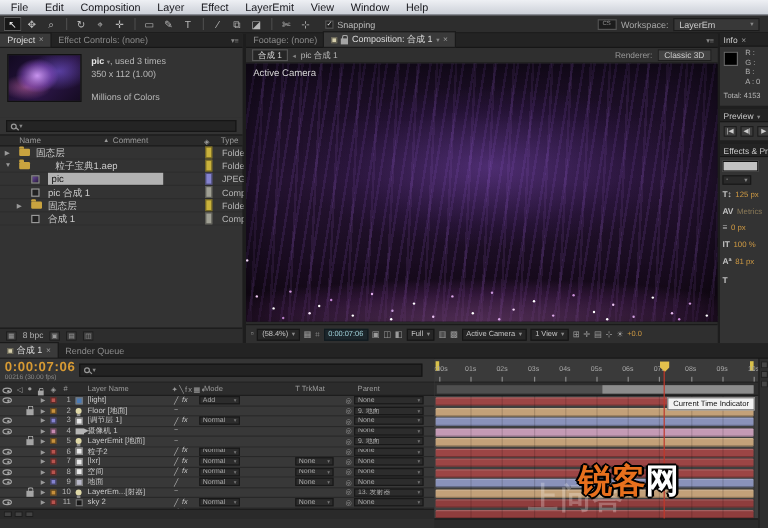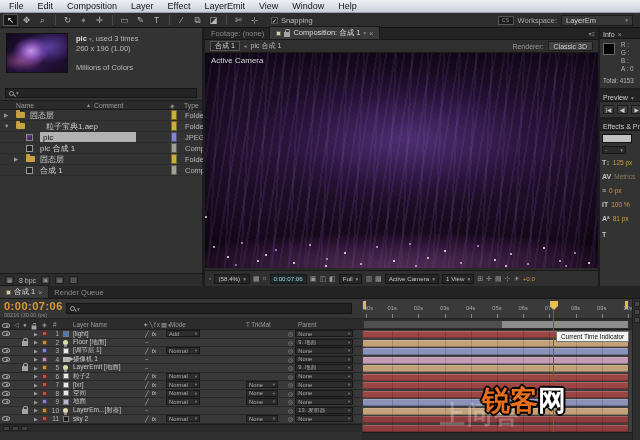--- a/index.html
+++ b/index.html
@@ -210,25 +210,33 @@
       <span class="csbox">CS</span>
       <span>Workspace:</span>
       <span class="wsdd">
         <span>LayerEm</span>
         <span class="dar">▾</span>
       </span>
     </span>
   </div>
 
   <div id="project">
+    <div class="ptabs">
+      <span class="ptab active">
+        <span>Project</span>
+        <span class="x">×</span>
+      </span>
+      <span class="ptab">Effect Controls: (none)</span>
+      <span class="pmenu">▾≡</span>
+    </div>
     <div id="pj-preview">
       <div id="pj-thumb"></div>
       <div id="pj-info">
         <div><b>pic</b> <span class="dar">▾</span><span>, used 3 times</span></div>
-        <div>260 x 196 (1.00)</div>
+        <div>350 x 112 (1.00)</div>
         <div style="height:9px"></div>
         <div>Millions of Colors</div>
       </div>
     </div>
     <div class="searchrow">
       <span class="searchbox">
         <span class="mag"></span>
         <span class="dar">▾</span>
       </span>
     </div>

